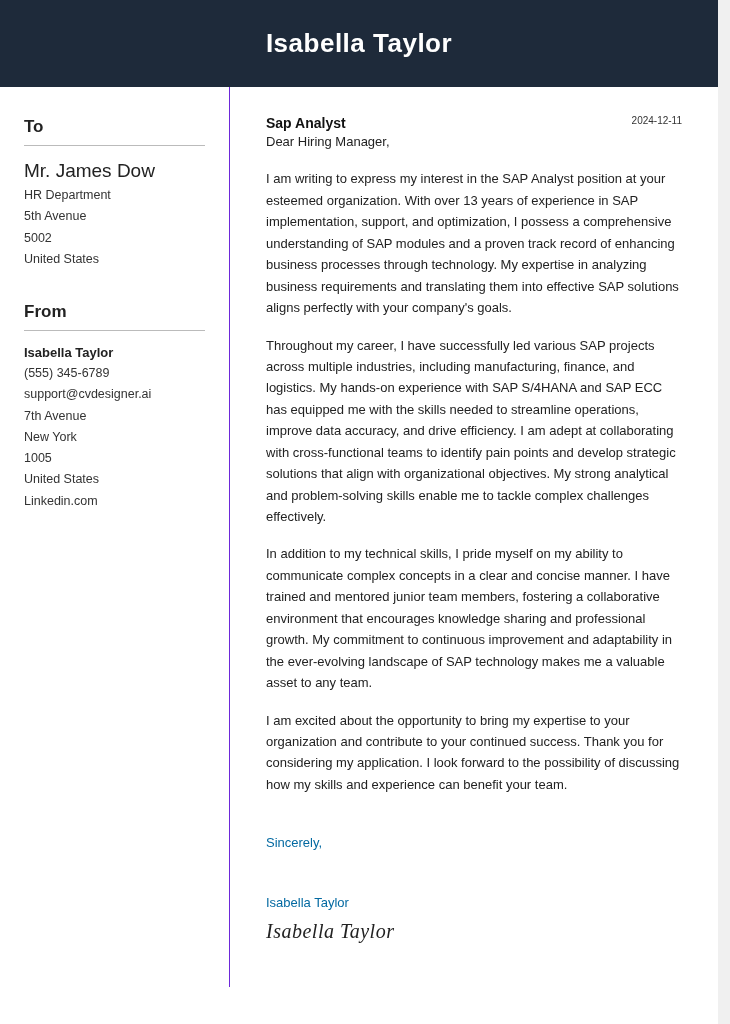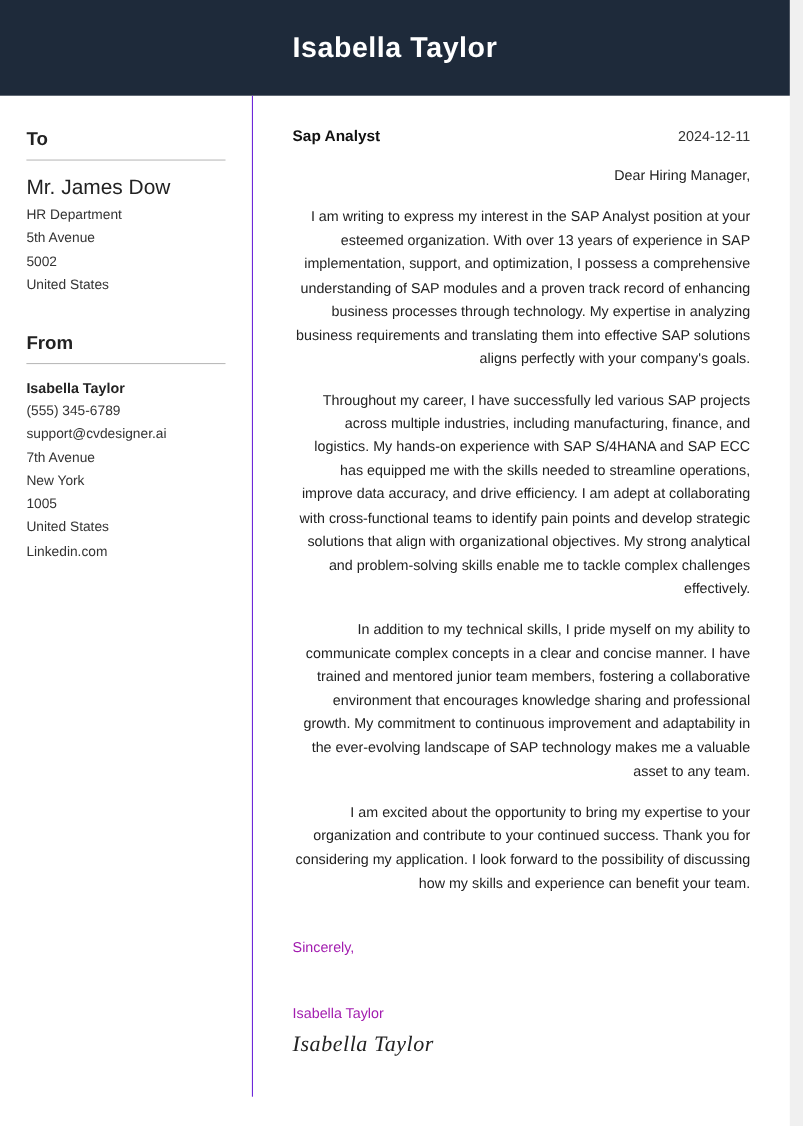--- a/index.html
+++ b/index.html
@@ -89,50 +89,48 @@
 
     
     .main-content {
       flex: 1;
       padding: 28px 36px 36px 36px;
     }
 
     .letter-header-row {
       display: flex;
       justify-content: space-between;
-      align-items: center;
-      margin-bottom: 18px;
+      align-items: flex-start;
     }
 
     .job-title {
       font-weight: bold;
       font-size: 14px;
       color: #111;
     }
 
     .letter-date {
-      font-size: 13px;
+      font-size: 10px;
       color: #333;
     }
 
     .letter-body p {
       font-size: 13px;
       color: #222;
       line-height: 1.65;
       margin-bottom: 16px;
-      text-align: right;
     }
 
     .letter-closing {
       margin-top: 10px;
     }
 
     .closing-text {
       font-size: 13px;
-      color: #a21caf;
+      color: #0369a1;
       line-height: 1.8;
       margin-top: 36px;
     }
 
     .signature-script {
       font-family: 'Georgia', serif;
       font-style: italic;
       font-size: 20px;
       color: #222;
       margin-top: 6px;

